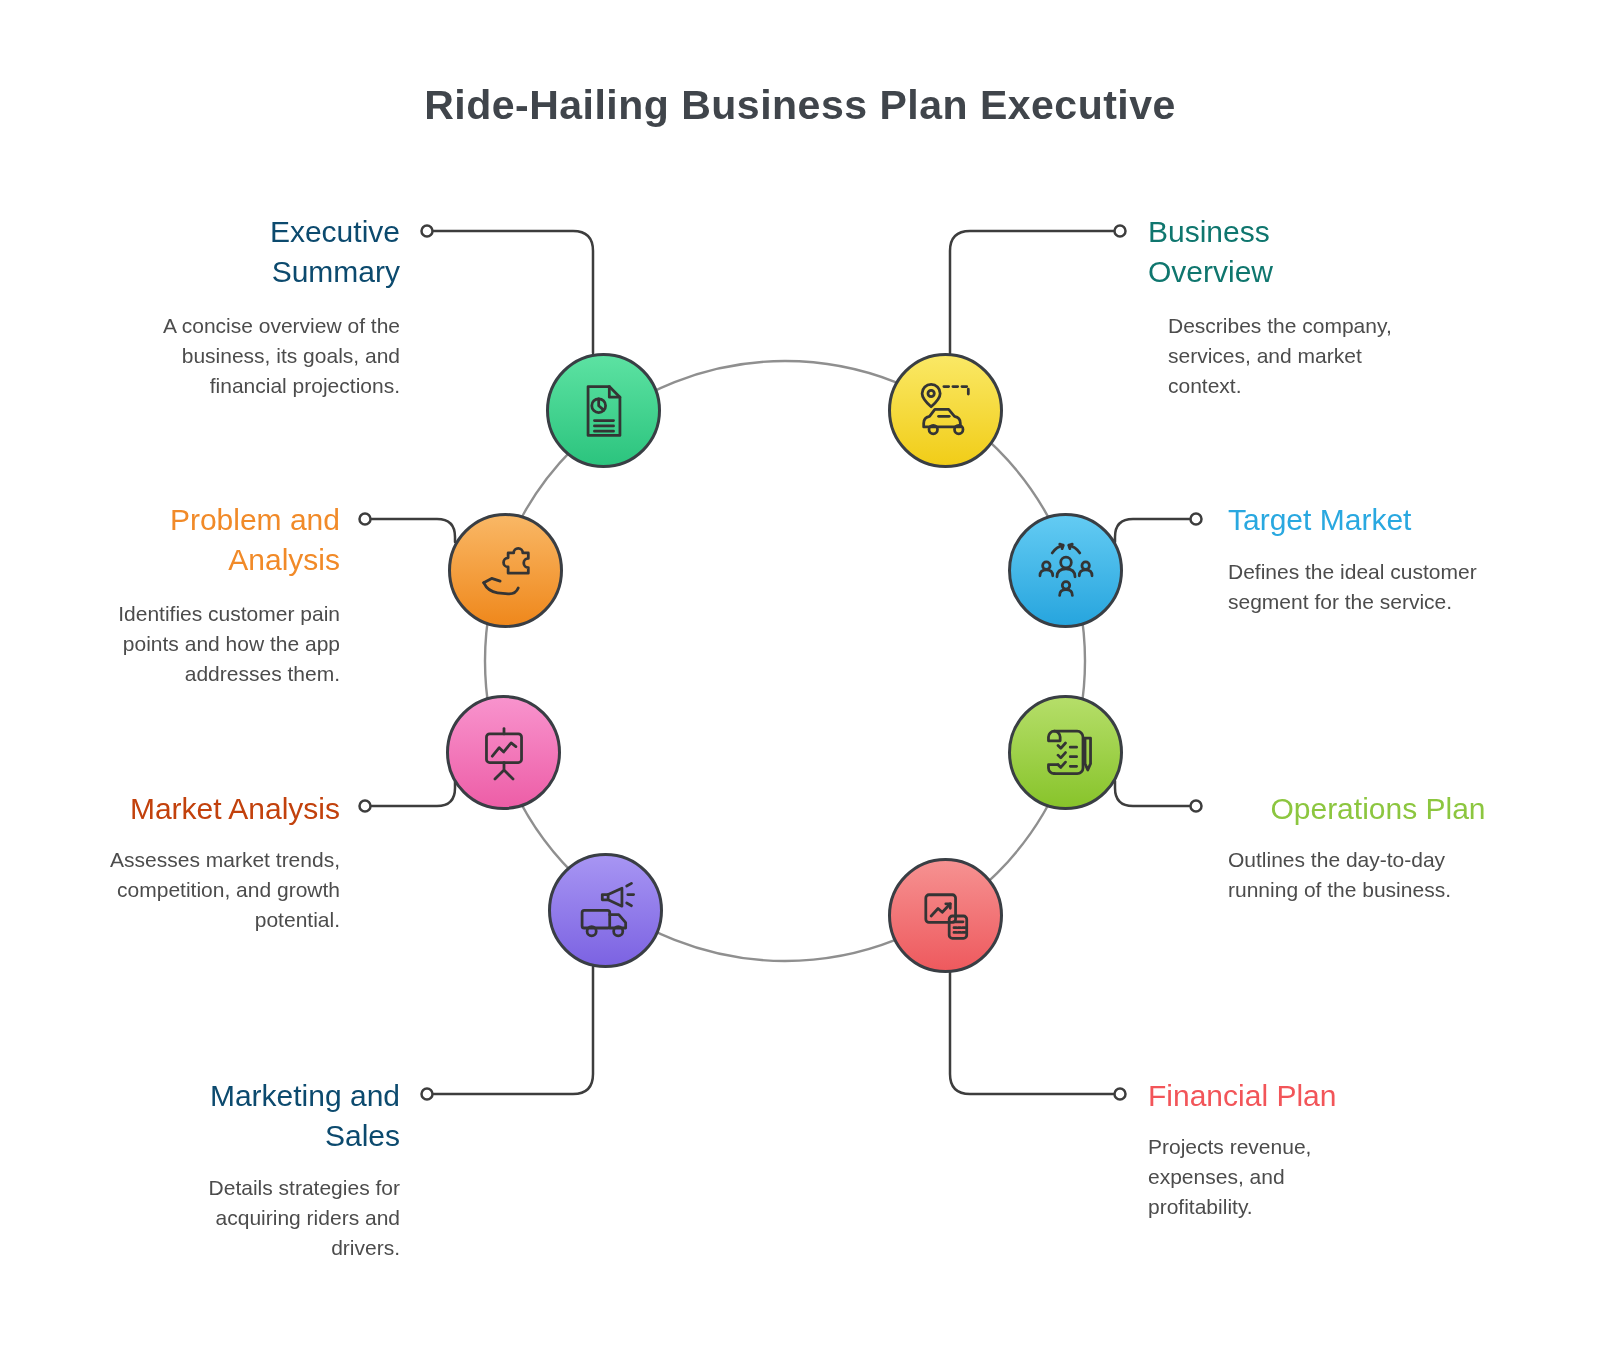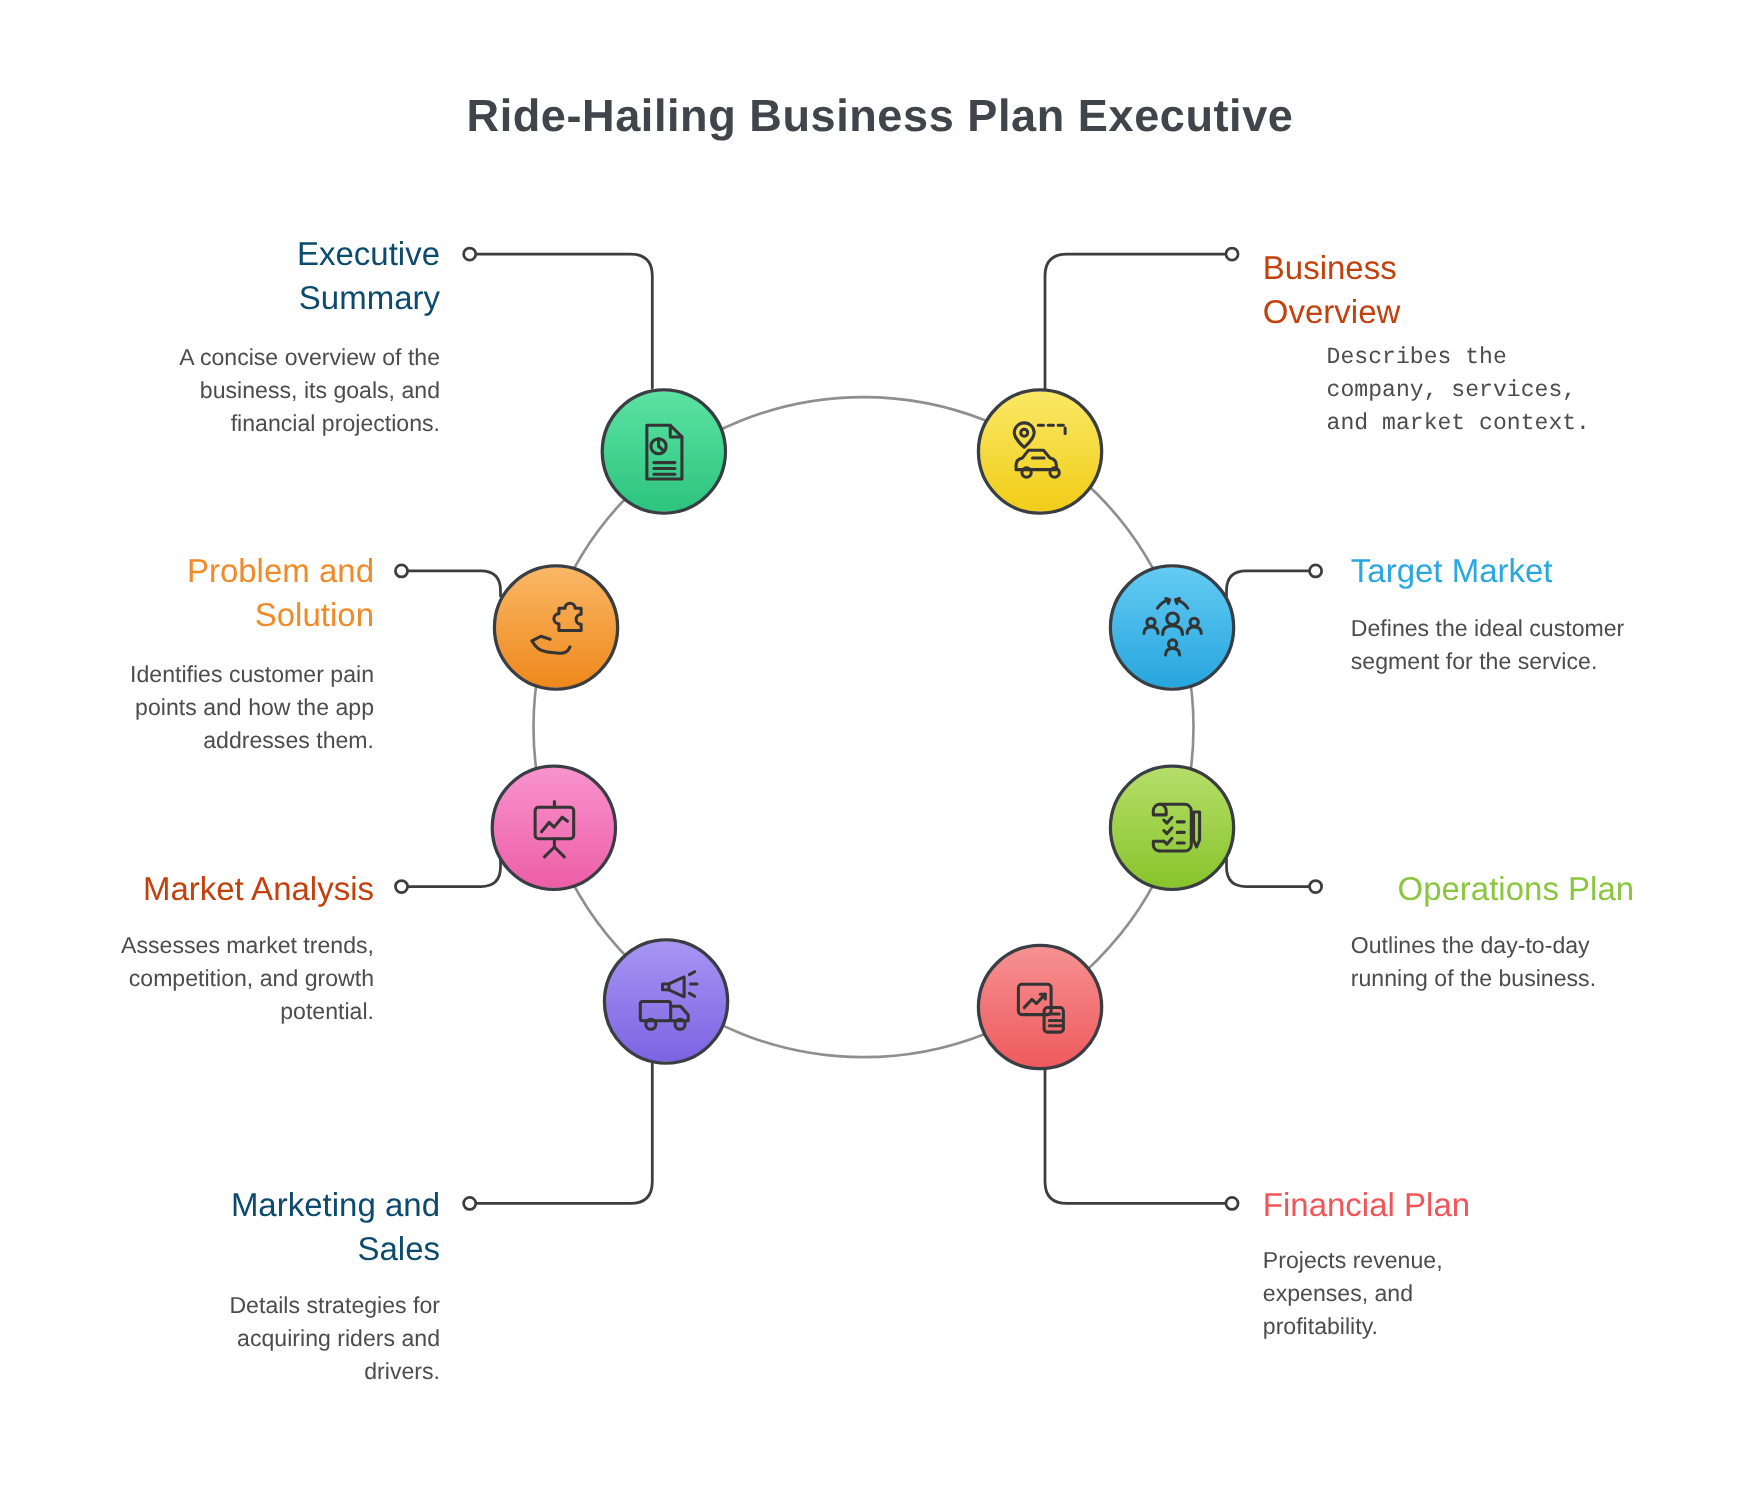--- a/index.html
+++ b/index.html
@@ -133,24 +133,24 @@
       <path d="M36 20.5 h-4.2 M36 20.5 v4.2"></path>
       <rect x="35" y="32" width="16.5" height="21" rx="3"></rect>
       <path d="M39 37.5 h9"></path>
       <path d="M39.5 43 h2.2 M43.6 43 h2.2 M47.7 43 h2.2 M39.5 47.5 h2.2 M43.6 47.5 h2.2 M47.7 47.5 h2.2"></path>
     </svg>
   </div>
 
   <div class="sec-title align-r" style="left: 150px; top: 212px; width: 250px; color: #0c4a6e;">Executive Summary</div>
   <div class="sec-desc align-r" style="left:140px; top:311px; width:260px;">A concise overview of the business, its goals, and financial projections.</div>
 
-  <div class="sec-title align-l" style="left: 1148px; top: 225px; width: 250px; color: #c2410c;">Business Overview</div>
-  <div class="sec-desc align-l" style="left:1206px; top:311px; width:270px;font-family:Liberation Mono, monospace;">Describes the company, services, and market context.</div>
+  <div class="sec-title align-l" style="left: 1148px; top: 212px; width: 250px; color: #0f766e;">Business Overview</div>
+  <div class="sec-desc align-l" style="left:1168px; top:311px; width:270px;">Describes the company, services, and market context.</div>
 
-  <div class="sec-title align-r" style="left: 90px; top: 500px; width: 250px; color: rgb(241, 138, 40);">Problem and Solution</div>
+  <div class="sec-title align-r" style="left: 90px; top: 500px; width: 250px; color: rgb(241, 138, 40);">Problem and Analysis</div>
   <div class="sec-desc align-r" style="left:58px; top:599px; width:282px;">Identifies customer pain points and how the app addresses them.</div>
 
   <div class="sec-title align-l" style="left: 1228px; top: 500px; width: 300px; color: rgb(41, 168, 224);">Target Market</div>
   <div class="sec-desc align-l" style="left:1228px; top:557px; width:255px;">Defines the ideal customer segment for the service.</div>
 
   <div class="sec-title align-r" style="left: 60px; top: 789px; width: 280px; color: #c2410c;">Market Analysis</div>
   <div class="sec-desc align-r" style="left:55px; top:845px; width:285px;">Assesses market trends, competition, and growth potential.</div>
 
   <div class="sec-title align-l" style="left: 1228px; top: 789px; width: 300px; color: rgb(140, 198, 63); text-align: center;">Operations Plan</div>
   <div class="sec-desc align-l" style="left:1228px; top:845px; width:280px;">Outlines the day-to-day running of the business.</div>

